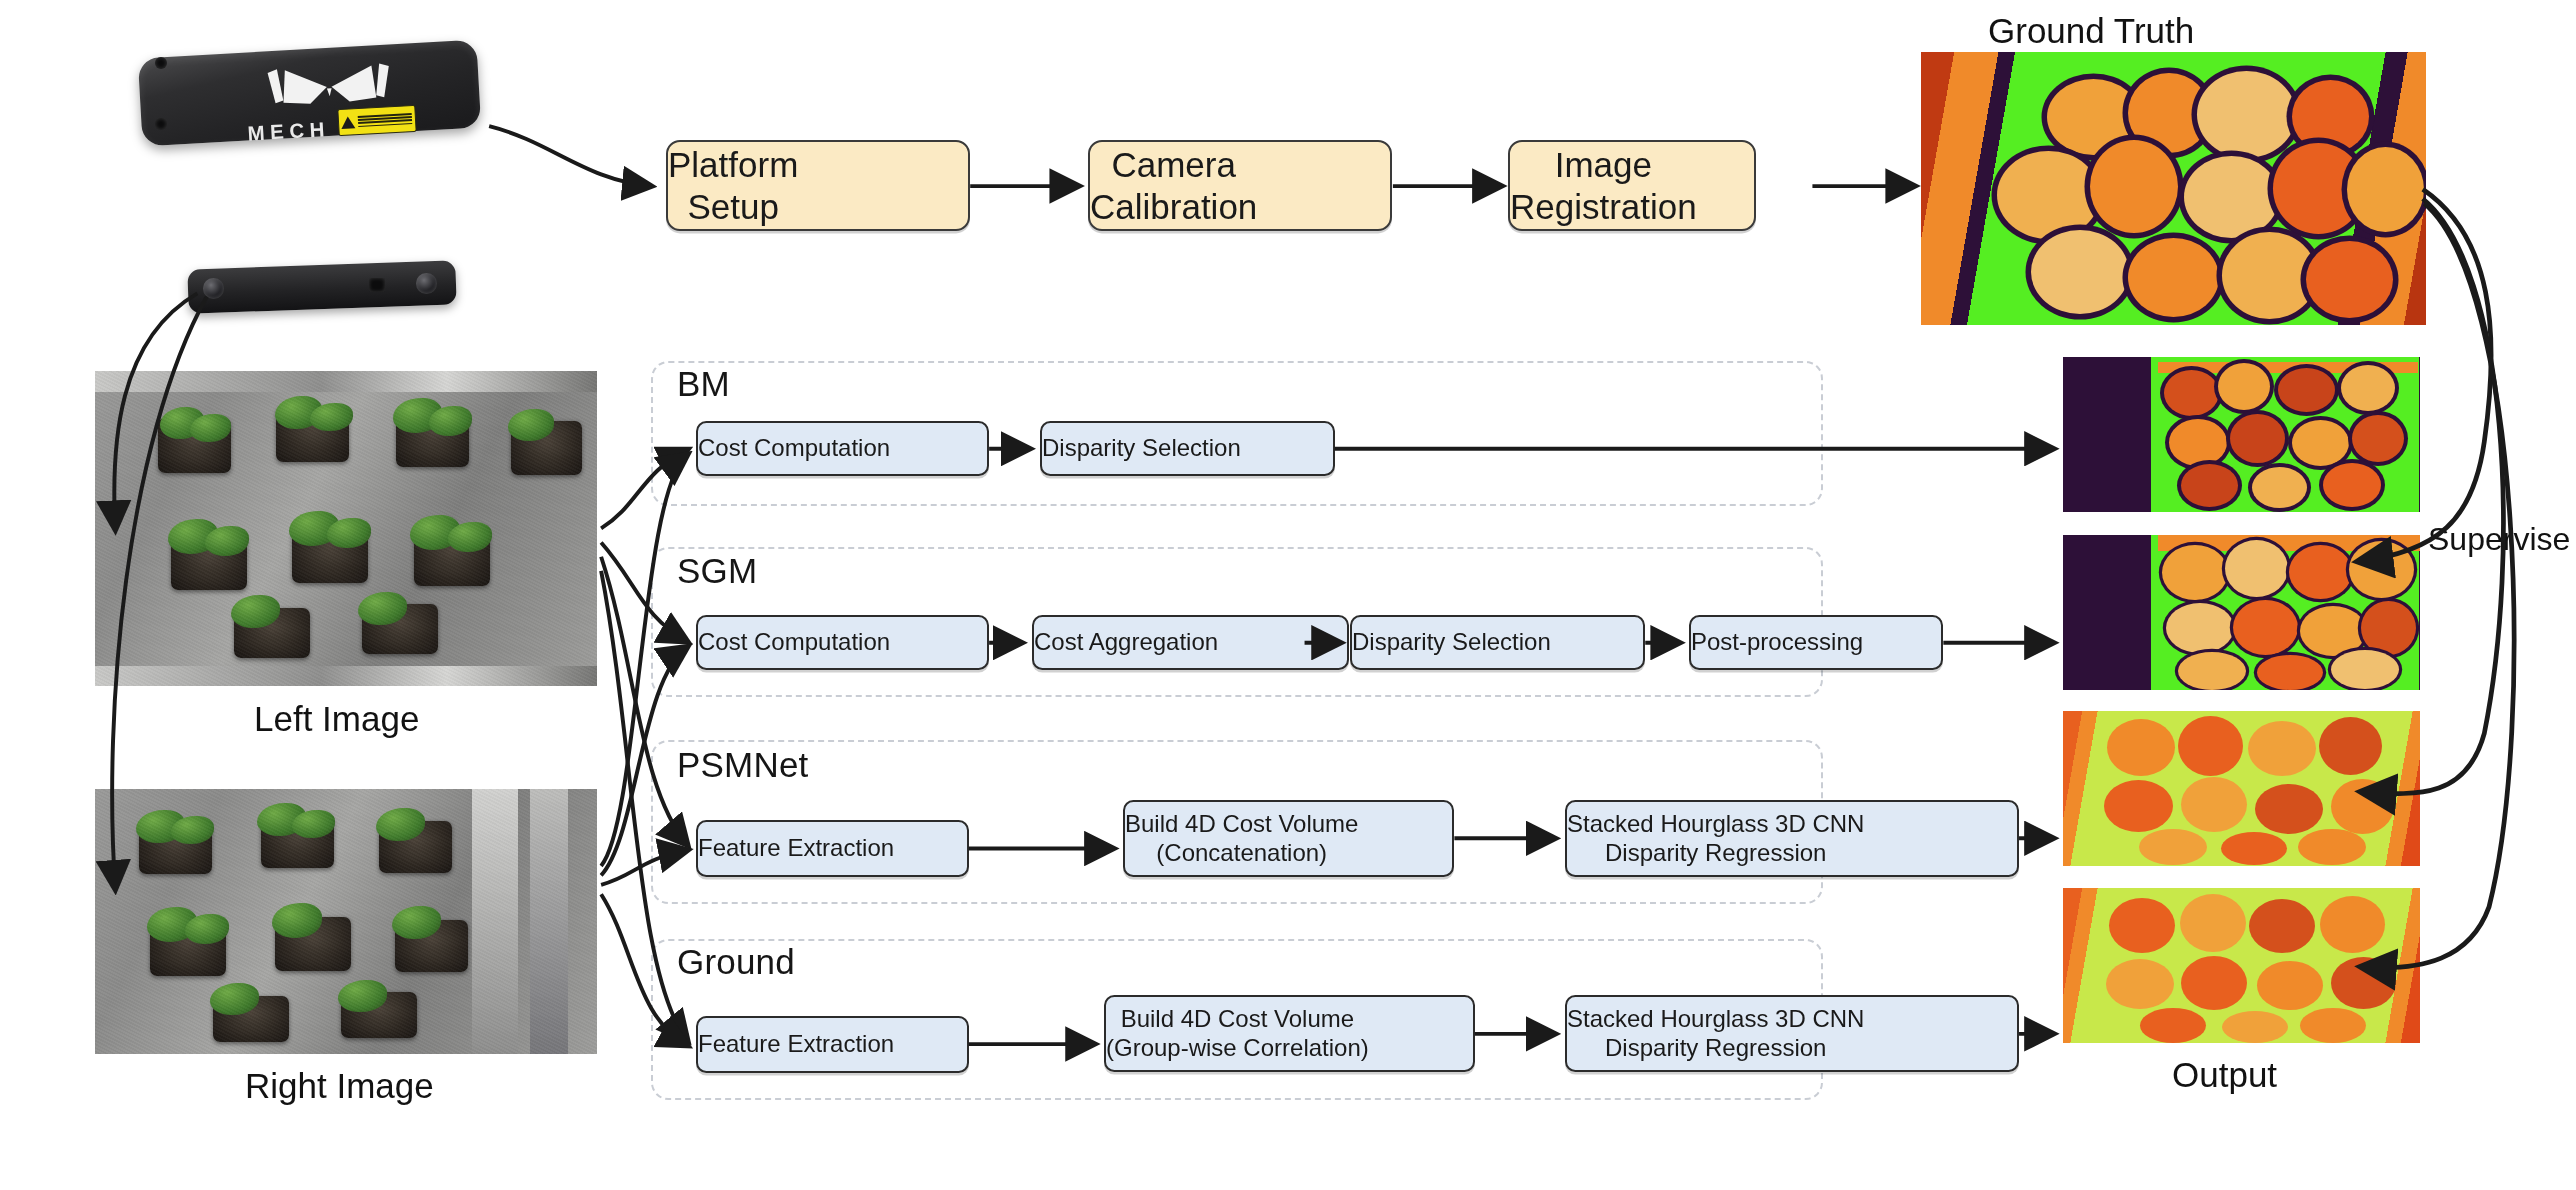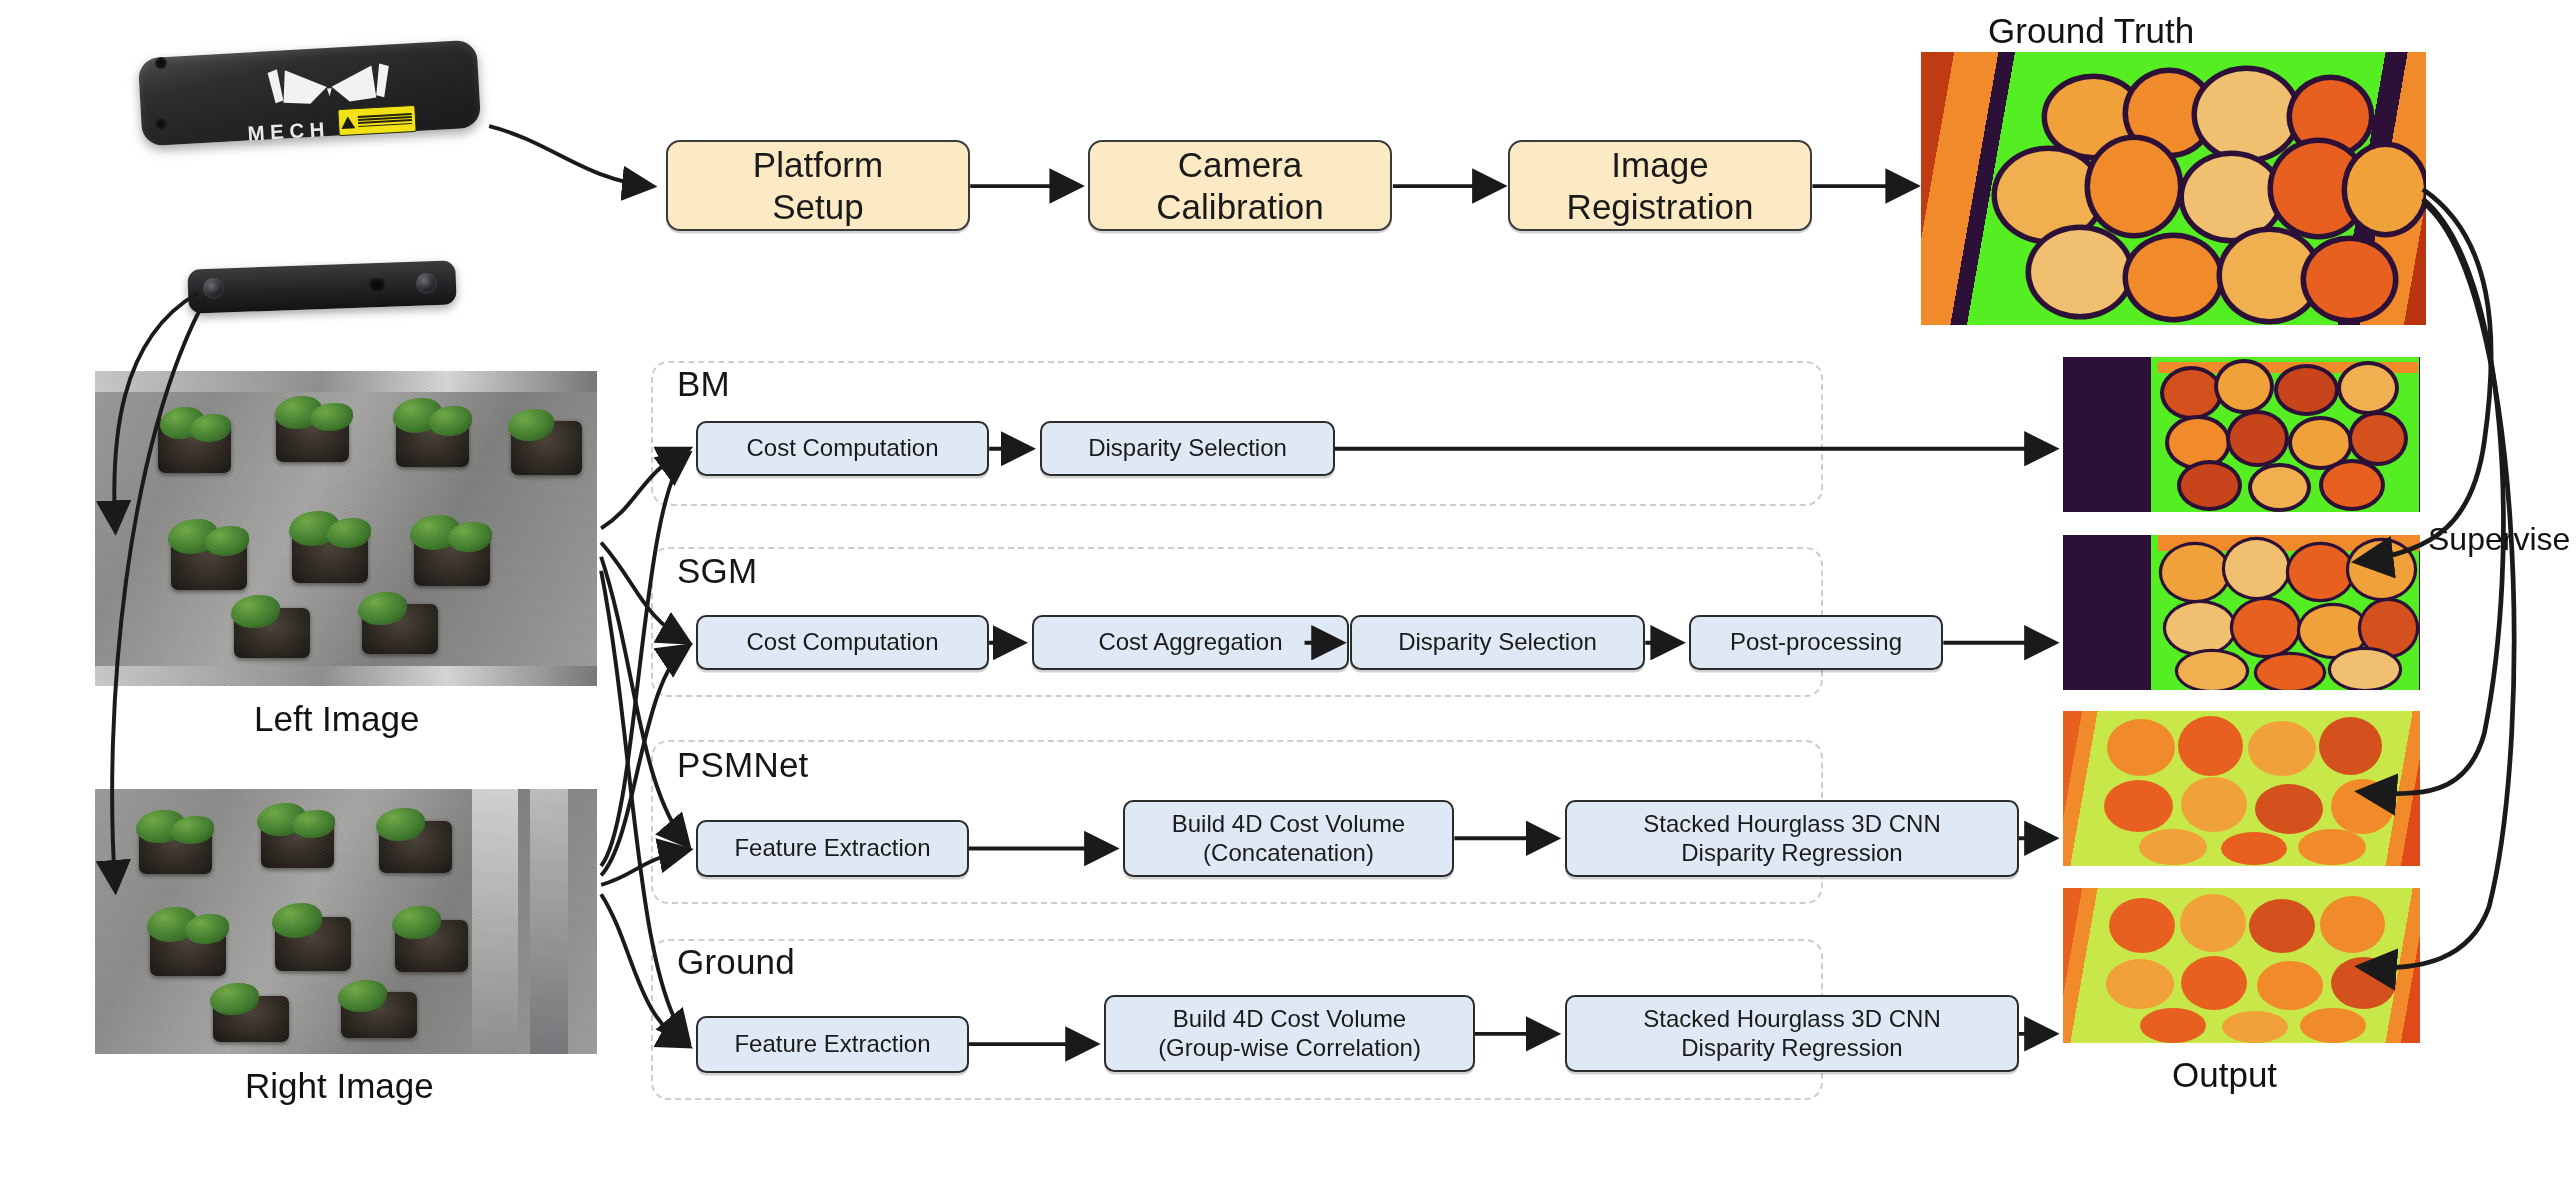--- a/index.html
+++ b/index.html
@@ -1,21 +1,21 @@
 <!DOCTYPE html>
 <html style="font-size:12.6px"><head>
 <meta charset="utf-8">
 <style>
   html,body{margin:0;padding:0;background:#ffffff;}
   body{width:2576px;height:1190px;position:relative;overflow:hidden;
        font-family:"Liberation Sans", sans-serif;color:#1a1a1a;}
 
   
   .pbox{position:absolute;box-sizing:border-box;display:flex;align-items:center;
-        justify-content:center;text-align:center;line-height:1.18;
+        text-align:center;line-height:1.18;
         border:2.4px solid #262626;border-radius:11px;
         box-shadow:0 2.4px 0 rgba(0,0,0,.18);}
   .pbox.tan{background:#fbeac4;border-color:#3a3a3a;font-size:35px;border-radius:14px;}
   .pbox.blue{background:#dfe9f5;border-color:#2b2b2b;font-size:24px;border-radius:10.3px;}
 
   
   .group{position:absolute;box-sizing:border-box;border:2.4px dashed #c9cdd4;
          border-radius:17.4px;background:transparent;}
   .glabel{position:absolute;font-size:35px;color:#161616;letter-spacing:0.2px;}
 
@@ -169,21 +169,21 @@
     <span>Platform</span><br>
     <span>Setup</span>
   </span>
 </div>
 <div class="pbox tan" style="left:1088px;top:140px;width:304px;height:91px;">
   <span>
     <span>Camera</span><br>
     <span>Calibration</span>
   </span>
 </div>
-<div class="pbox tan" style="left:1508px;top:140px;width:304px;height:91px;">
+<div class="pbox tan" style="left:1508px;top:140px;width:248px;height:91px;">
   <span>
     <span>Image</span><br>
     <span>Registration</span>
   </span>
 </div>
 
 <div class="cap" style="left:1988px;top:11px;">Ground Truth</div>
 <div class="dmap" style="left:1921px;top:52px;width:505px;height:273px;background:#2d1038;">
   <div class="blob" style="left:0;top:0;width:505px;height:273px;border-radius:0;
        background:linear-gradient(100deg,#c03a12 0 6%,#f08a2a 6% 14%,#2d1038 14% 17%,#55ee22 17% 84%,#2d1038 84% 88%,#f08a2a 88% 96%,#b83510 96% 100%);"></div>

